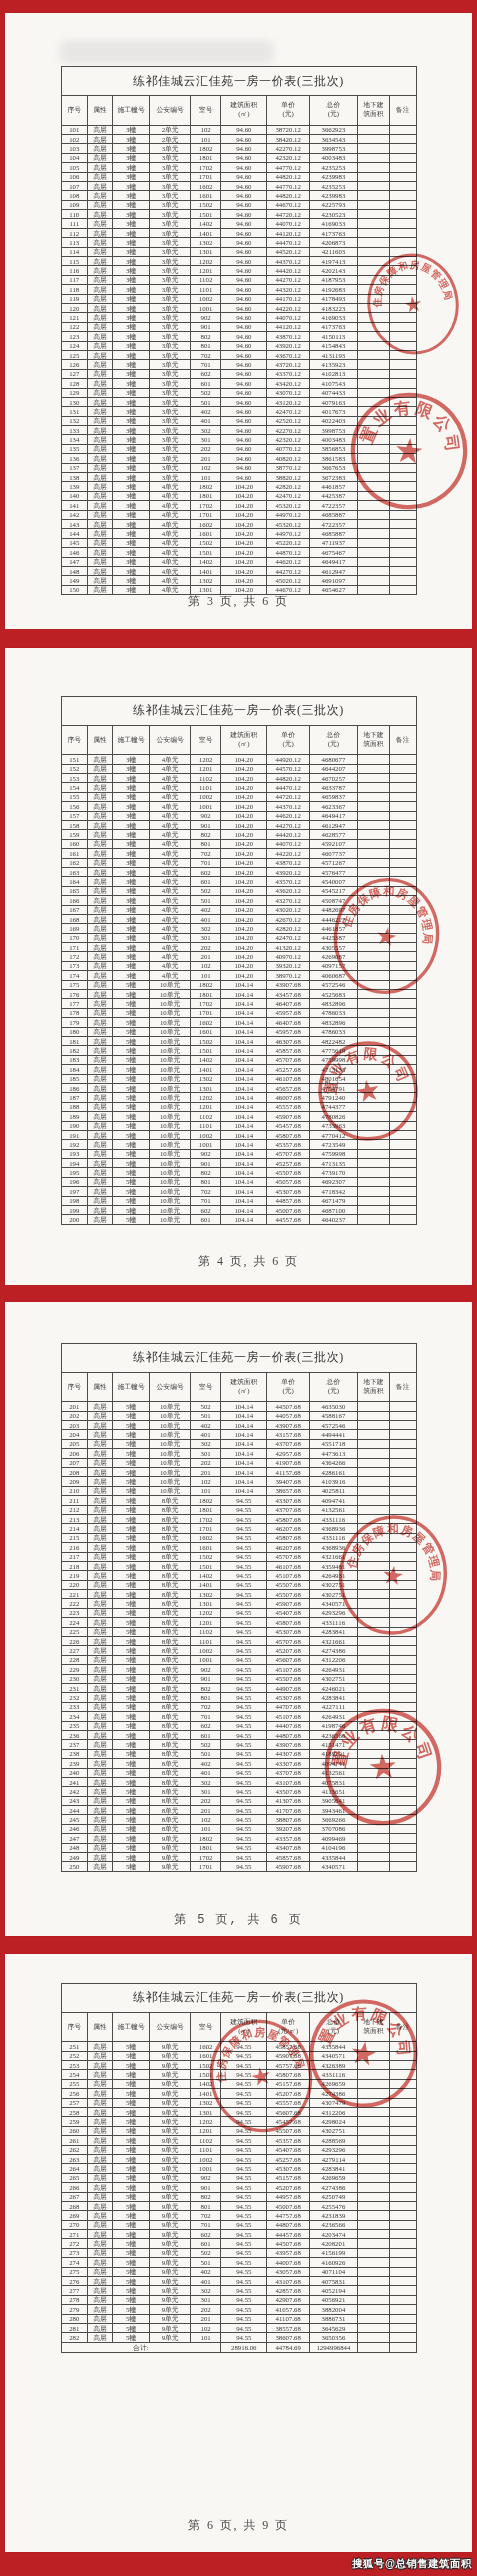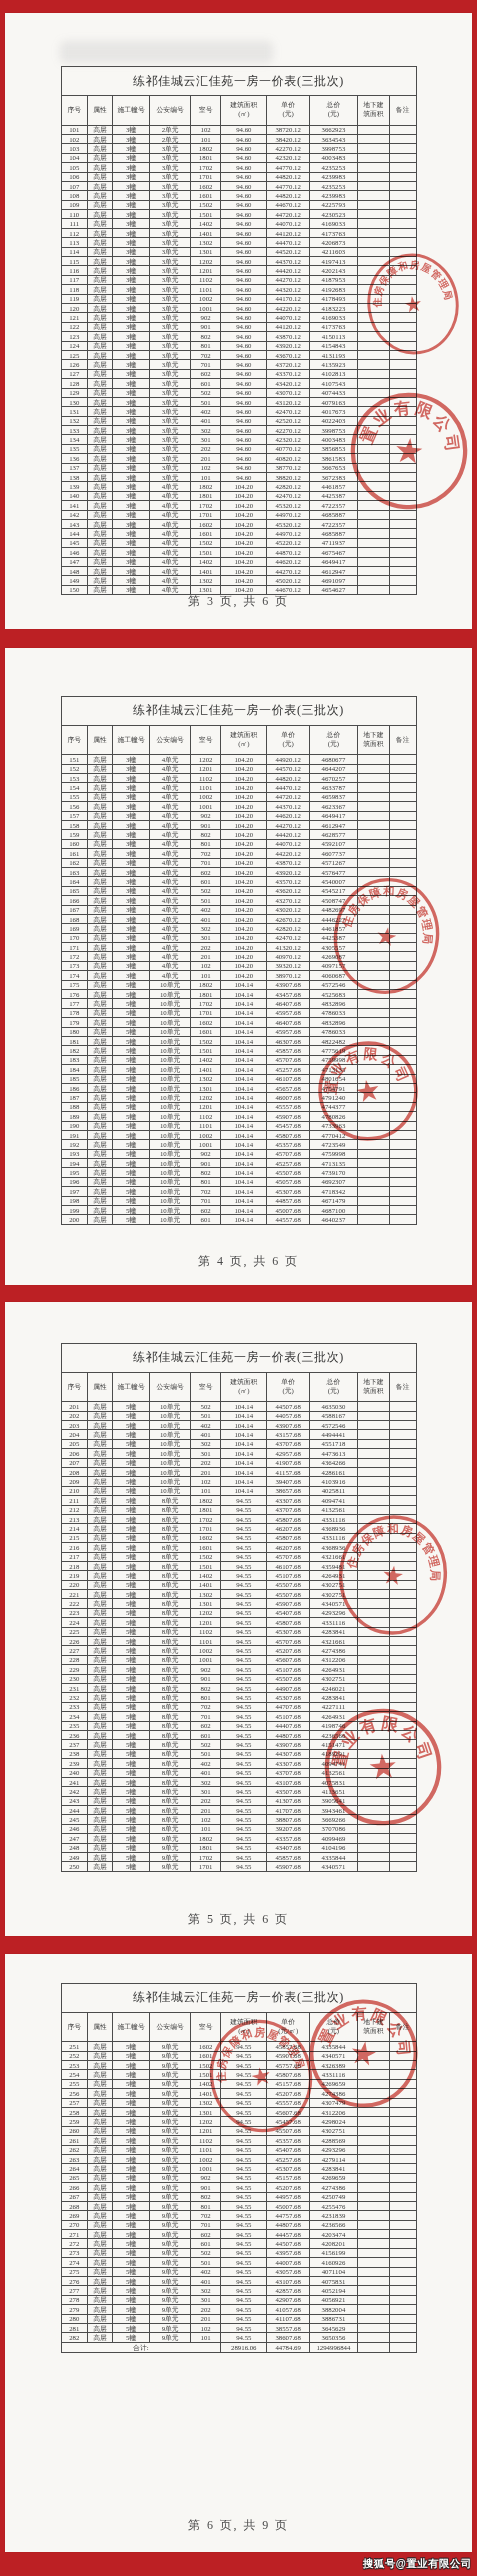--- a/index.html
+++ b/index.html
@@ -45,21 +45,21 @@
     font-size:6.8px;font-weight:normal;line-height:1.3;padding:1.3px 0;height:26px;
   }
   .price-table tbody td{font-size:6.8px;height:8.4px;padding:0;line-height:1.05;}
   .price-table tr.total-row td{font-size:6.8px;height:9.7px;}
   .page-footer{
     position:absolute;left:0;right:0;text-align:center;
     font-size:12px;color:#4a4a4a;letter-spacing:1.9px;
   }
   #page1 .page-footer{top:580px;}
   #page2 .page-footer{top:605px;padding-left:20px;}
-  #page3 .page-footer{top:609px;}
+  #page3 .page-footer{top:609px;font-family:Liberation Mono, monospace;}
   #page4 .page-footer{top:563px;}
   .summary{
     margin:7px auto 0;
     display:grid;grid-template-columns:max-content max-content;
     justify-content:center;column-gap:4.5px;row-gap:1.9px;
     font-size:8px;color:#3b3b3b;
   }
   .summary .s-lbl{text-align:right;}
   .summary .s-val{text-align:left;}
   .stamp{
@@ -2510,15 +2510,15 @@
           <path id="arc8" d="M 100,100 m -62,0 a 62,62 0 1,1 124,0 a 62,62 0 1,1 -124,0"></path>
         </defs>
         <circle cx="100" cy="100" r="92" fill="none" stroke="currentColor" stroke-width="7"></circle>
         <text fill="currentColor" font-size="27" font-weight="bold" letter-spacing="5"><textPath href="#arc8" startOffset="3">置业有限公司</textPath></text>
         <text x="100" y="119" text-anchor="middle" font-size="56" fill="currentColor">★</text>
       </svg>
     </div>
 </section>
 
 <div class="bottom-band">
-  <span class="watermark">搜狐号@置业有限公司</span>
+  <span class="watermark">搜狐号@总销售建筑面积</span>
 </div>
 
 
 </body></html>

